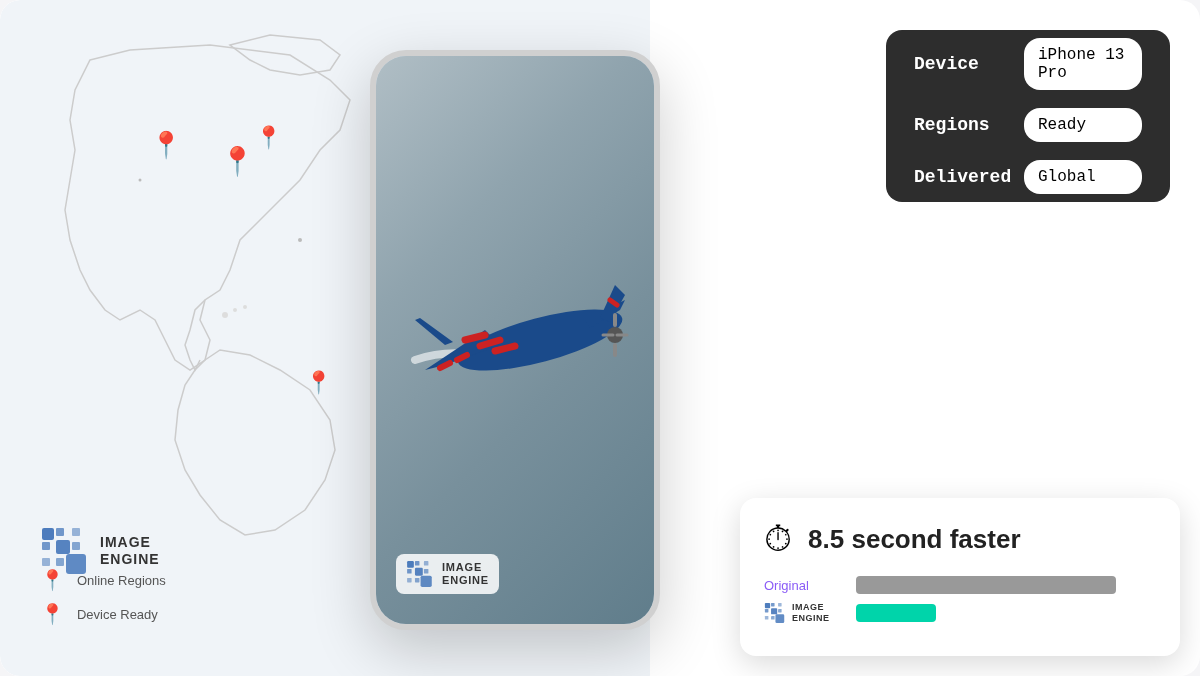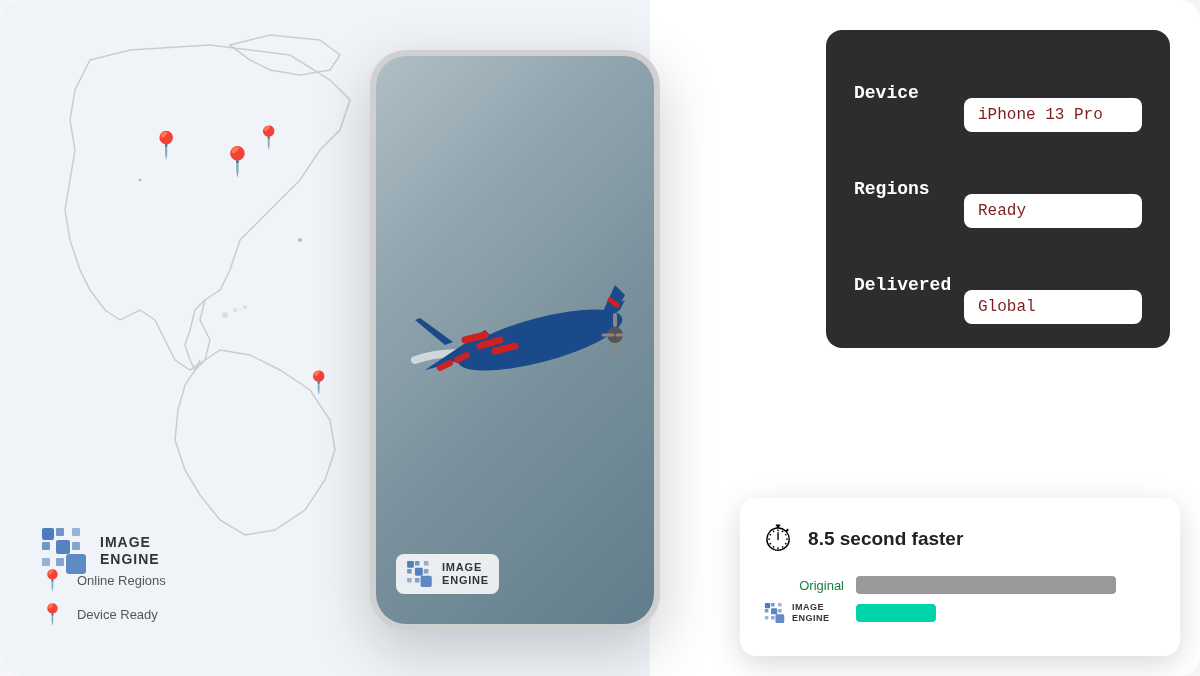--- a/index.html
+++ b/index.html
@@ -147,24 +147,24 @@
       line-height: 1.2;
       text-transform: uppercase;
       letter-spacing: 0.8px;
     }
 
     
     .info-panel {
       position: absolute;
       top: 30px;
       right: 30px;
-      width: 344px;
+      width: 284px;
       background: #2d2d2d;
       border-radius: 16px;
-      padding: 24px 28px;
+      padding: 8px 28px;
       z-index: 20;
     }
 
     .info-row {
       display: flex;
       align-items: center;
       margin-bottom: 18px;
     }
 
     .info-row:last-child {
@@ -176,27 +176,26 @@
       font-family: 'Courier New', monospace;
       font-size: 18px;
       font-weight: 700;
       color: white;
       width: 110px;
       flex-shrink: 0;
     }
 
     .info-value {
       background: white;
-      border-radius: 8px;
+      border-radius: 16px;
       padding: 8px 14px;
       font-family: 'Courier New', monospace;
       font-size: 16px;
-      color: #7f1d1d;
+      color: #000000;
       flex: 1;
-      margin-top: 44px;
     }
 
     
     .speed-card {
       position: absolute;
       bottom: 20px;
       right: 20px;
       width: 440px;
       background: white;
       border-radius: 16px;
@@ -210,42 +209,41 @@
       align-items: center;
       gap: 16px;
       margin-bottom: 16px;
     }
 
     .timer-icon {
       font-size: 36px;
     }
 
     .speed-text {
-      font-size: 19px;
+      font-size: 26px;
       font-weight: 700;
       color: #222;
     }
 
     .speed-comparison {
       margin-top: 4px;
     }
 
     .comparison-row {
       display: flex;
       align-items: center;
       gap: 12px;
       margin-bottom: 8px;
     }
 
     .comparison-label {
       font-size: 13px;
-      color: #15803d;
+      color: #8b5cf6;
       width: 80px;
       flex-shrink: 0;
-      text-align: right;
     }
 
     .bar-original {
       height: 18px;
       background: #999;
       border-radius: 4px;
       width: 260px;
     }
 
     .bar-engine {

